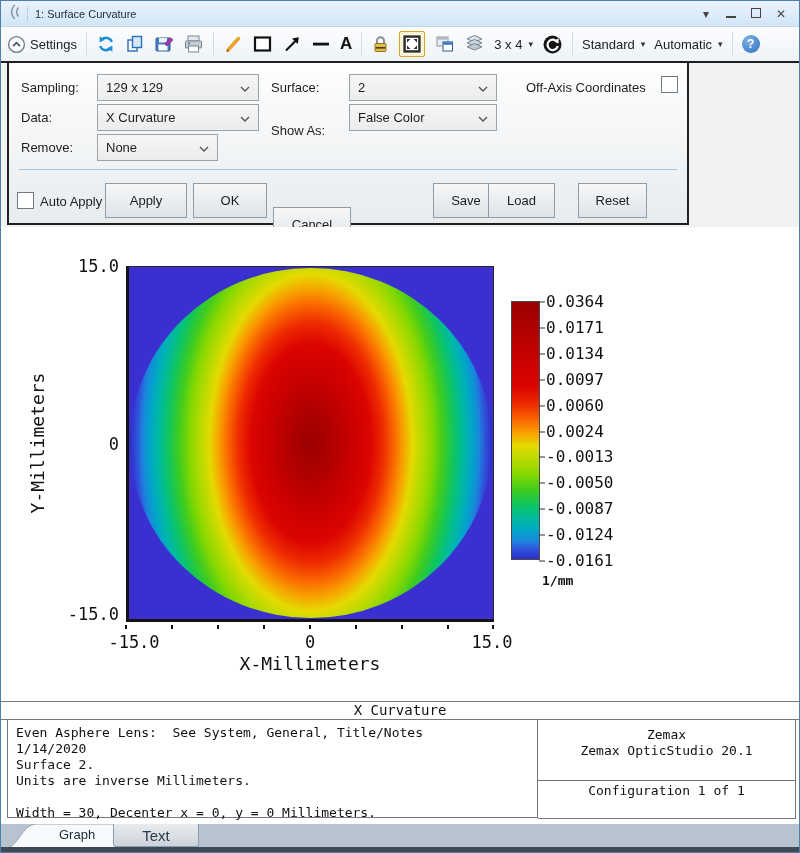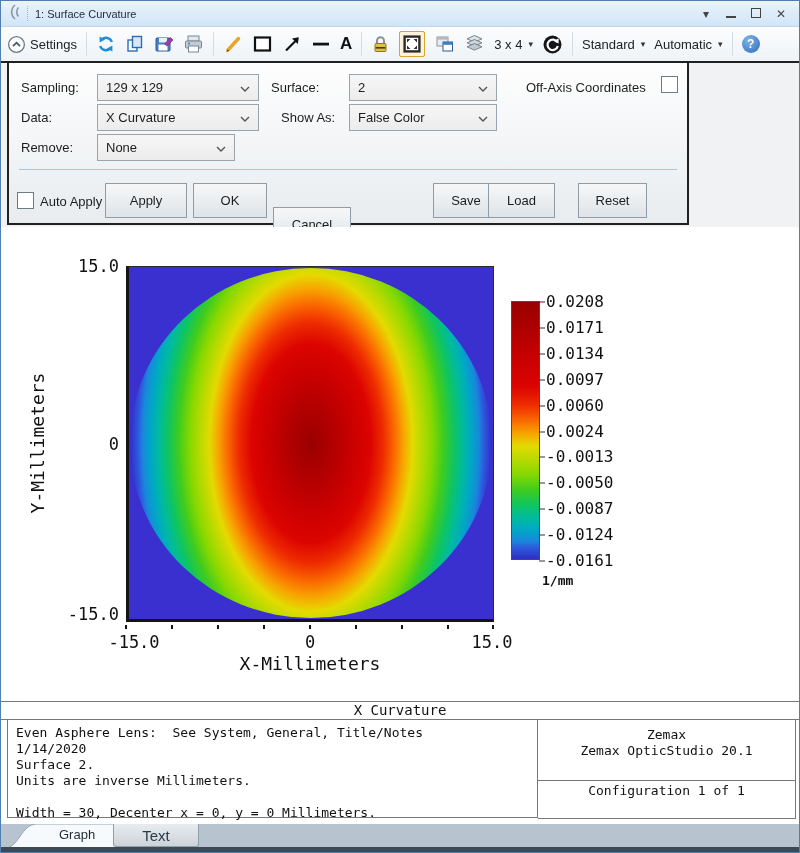--- a/index.html
+++ b/index.html
@@ -267,30 +267,30 @@
       <span class="fld-label" style="left:517px; top:17px;">Off-Axis Coordinates</span>
       <span class="checkbox" style="left:652px; top:13px;"></span>
 
       <span class="fld-label" style="left:12px; top:47px;">Data:</span>
       <div class="combo" style="left:88px; top:41px; width:162px;">
         <span>X Curvature</span>
         <span class="chev"><svg width="10" height="6" viewBox="0 0 10 6">
               <path d="M1 1 L5 5 L9 1" fill="none" stroke="#555" stroke-width="1.4"></path>
             </svg></span>
       </div>
-      <span class="fld-label" style="left:262px; top:47px;margin-left:10px;">Show As:</span>
+      <span class="fld-label" style="left:262px; top:60px;">Show As:</span>
       <div class="combo" style="left:340px; top:41px; width:148px;">
         <span>False Color</span>
         <span class="chev"><svg width="10" height="6" viewBox="0 0 10 6">
               <path d="M1 1 L5 5 L9 1" fill="none" stroke="#555" stroke-width="1.4"></path>
             </svg></span>
       </div>
 
       <span class="fld-label" style="left:12px; top:77px;">Remove:</span>
-      <div class="combo" style="left:88px; top:71px; width:138px;">
+      <div class="combo" style="left:88px; top:71px; width:121px;">
         <span>None</span>
         <span class="chev"><svg width="10" height="6" viewBox="0 0 10 6">
               <path d="M1 1 L5 5 L9 1" fill="none" stroke="#555" stroke-width="1.4"></path>
             </svg></span>
       </div>
 
       <div class="panel-divider"></div>
 
       <span class="checkbox" style="left:8px; top:129px;"></span>
       <span class="fld-label" style="left:31px; top:131px;">Auto Apply</span>
@@ -347,21 +347,21 @@
     <span class="btick" style="left:400px;"></span>
     <span class="btick" style="left:446px;"></span>
     <span class="btick" style="left:491px;"></span>
 
     <div class="xtick" style="left:133px;">-15.0</div>
     <div class="xtick" style="left:309px;">0</div>
     <div class="xtick" style="left:491px;">15.0</div>
     <div class="xaxis-title">X-Millimeters</div>
 
     <div class="colorbar"></div>
-    <div class="cb-label" style="top:74px;">0.0208</div>
+    <div class="cb-label" style="top:74px;">0.0364</div>
     <div class="cb-label" style="top:100px;">0.0171</div>
     <div class="cb-label" style="top:126px;">0.0134</div>
     <div class="cb-label" style="top:152px;">0.0097</div>
     <div class="cb-label" style="top:178px;">0.0060</div>
     <div class="cb-label" style="top:204px;">0.0024</div>
     <div class="cb-label" style="top:229px;">-0.0013</div>
     <div class="cb-label" style="top:255px;">-0.0050</div>
     <div class="cb-label" style="top:281px;">-0.0087</div>
     <div class="cb-label" style="top:307px;">-0.0124</div>
     <div class="cb-label" style="top:333px;">-0.0161</div>

